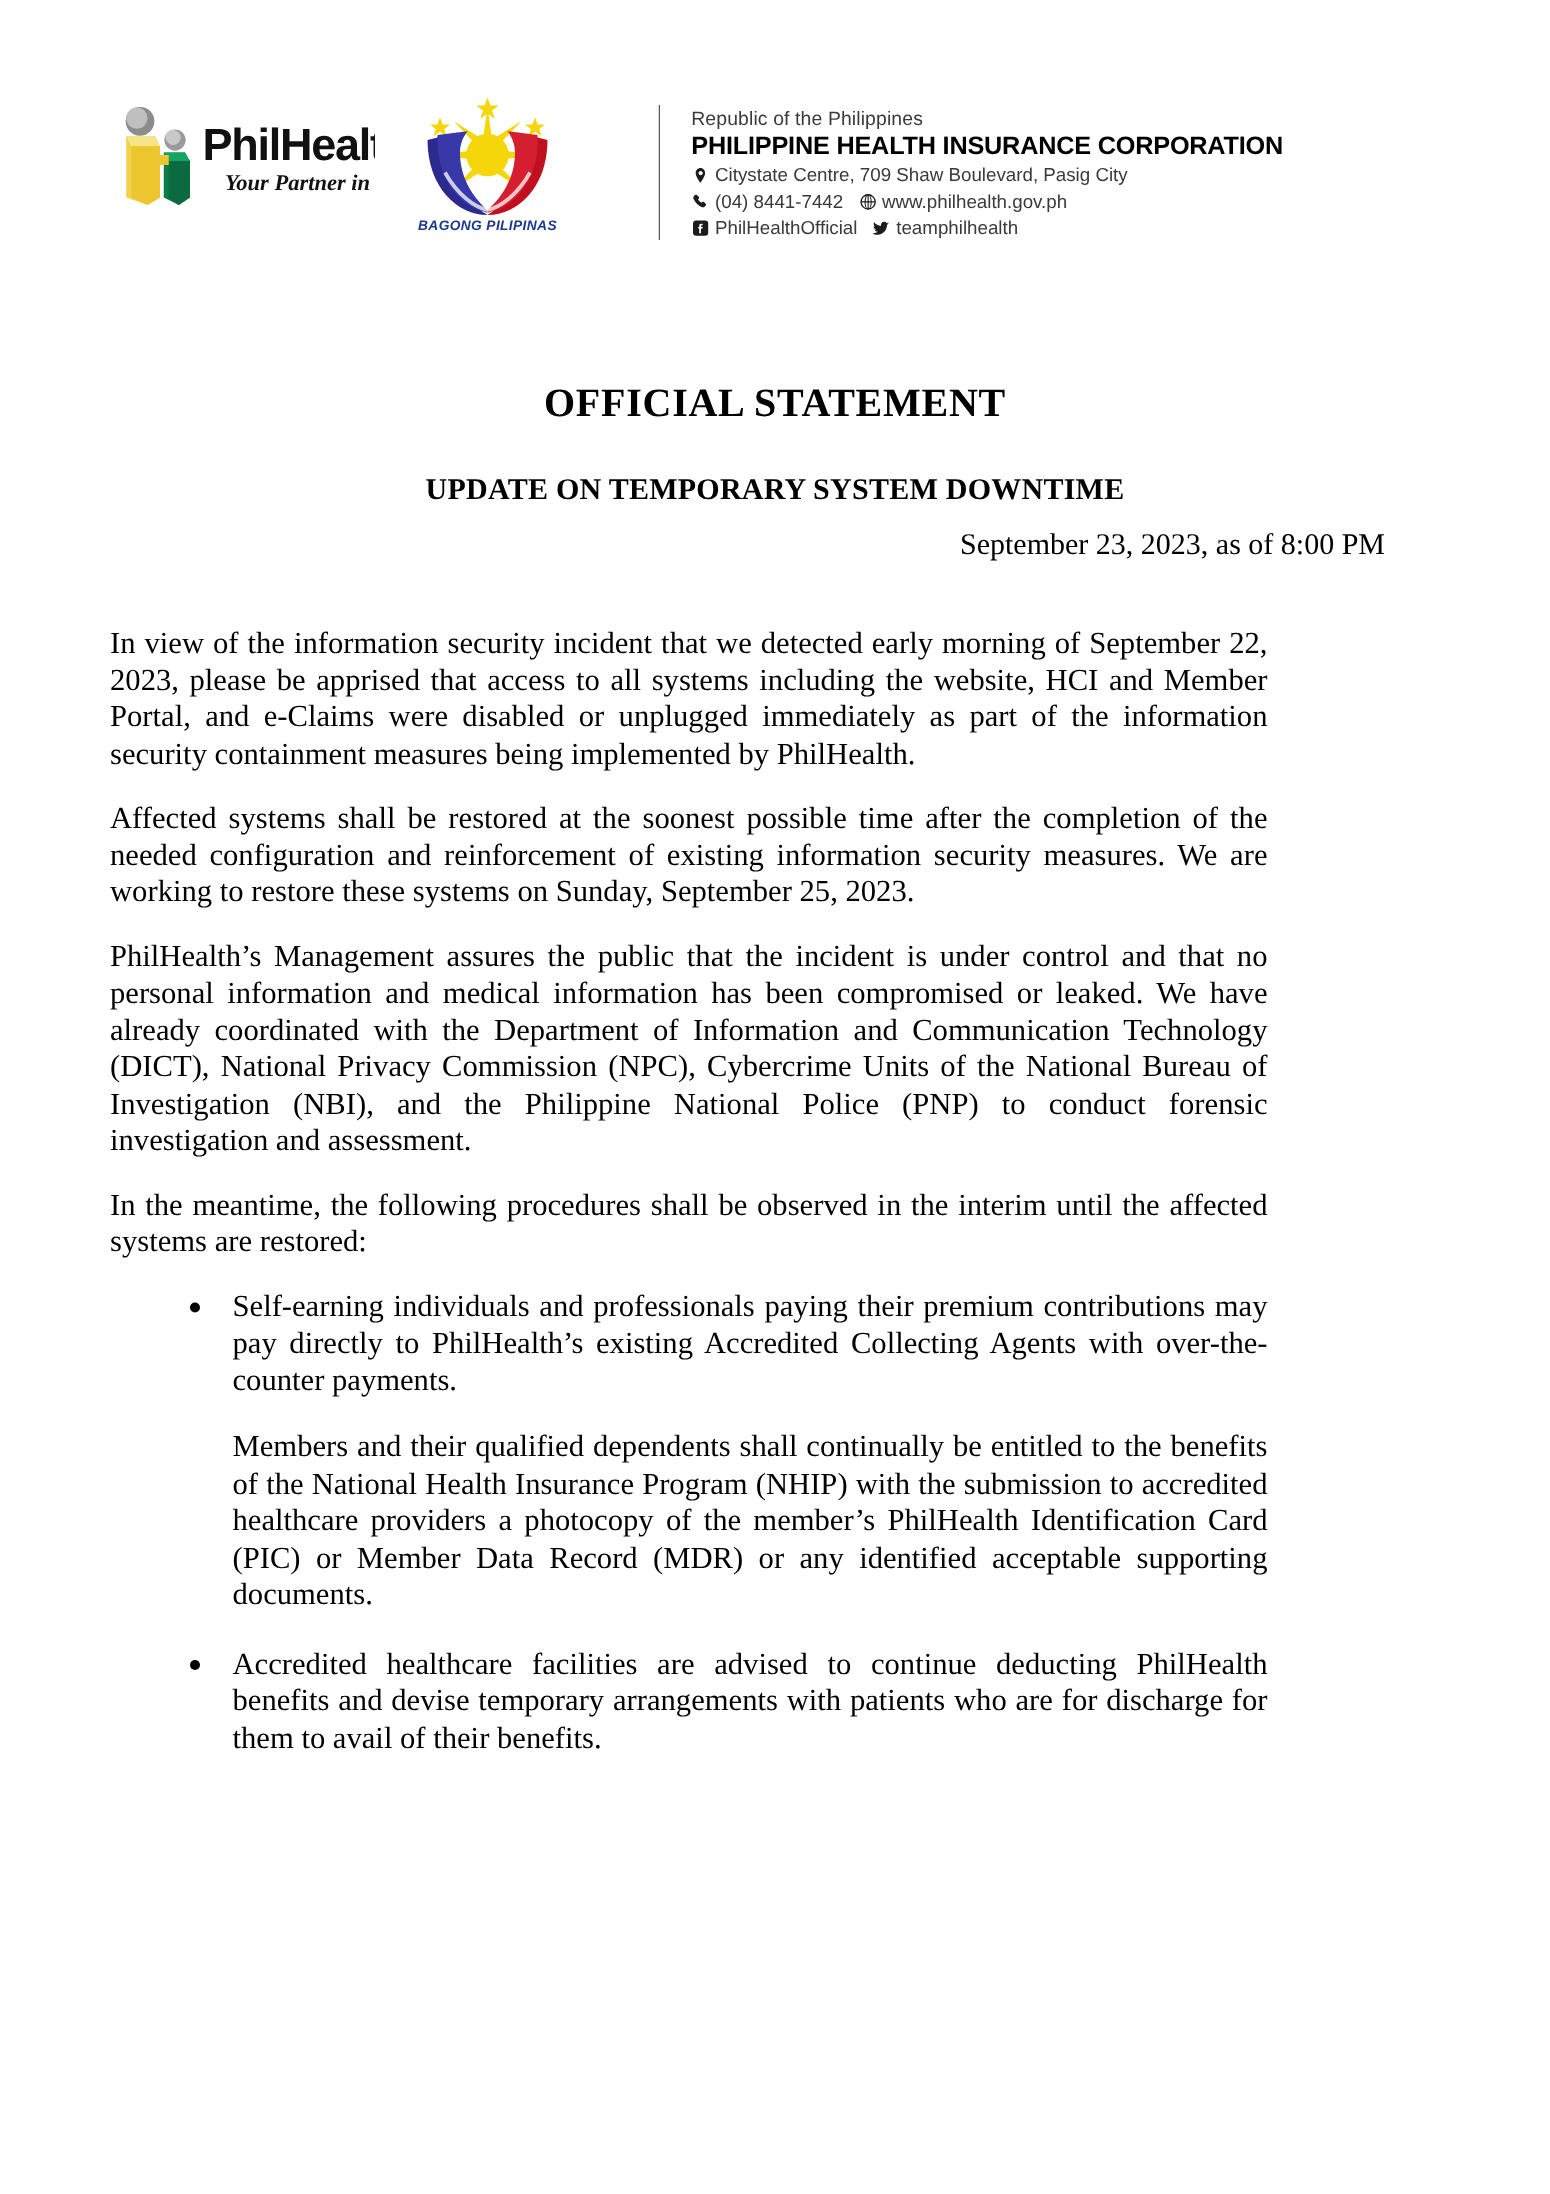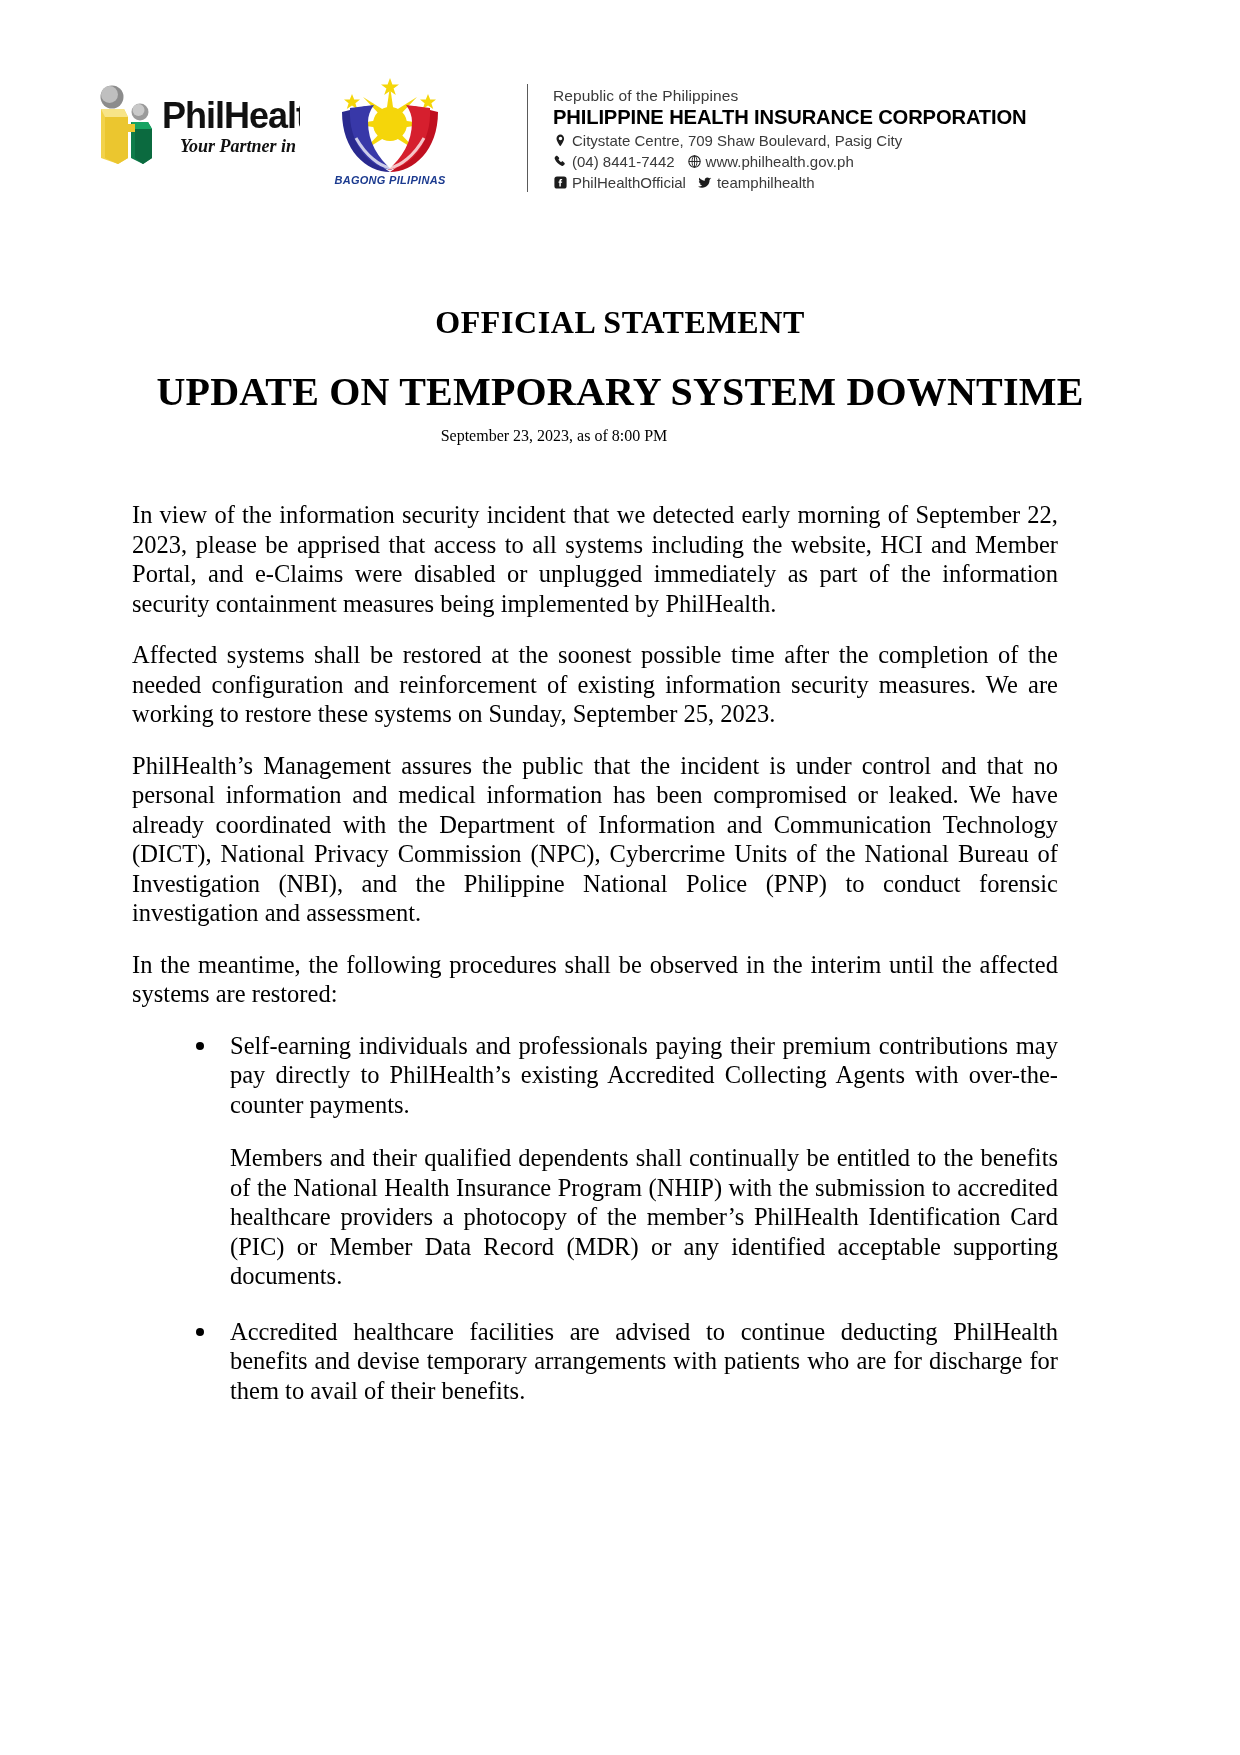--- a/index.html
+++ b/index.html
@@ -112,42 +112,41 @@
     font-weight: bold;
     letter-spacing: 0.6px;
     line-height: 38px;
   }
   .doc-subtitle {
     position: absolute;
     left: 0;
     top: 372px;
     width: 1240px;
     text-align: center;
-    font-size: 40px;
+    font-size: 24px;
     font-weight: bold;
     letter-spacing: 0.2px;
     line-height: 40px;
   }
   .doc-date {
     position: absolute;
     left: 0;
     top: 420px;
     width: 1108px;
-    text-align: center;
-    font-size: 16px;
+    text-align: right;
+    font-size: 24px;
     line-height: 32px;
   }
 
   
   .body-block {
     position: absolute;
     left: 88px;
     top: 500px;
     width: 926px;
-    margin-left: 44px;
   }
   .para {
     font-size: 24.5px;
     line-height: 29.5px;
     text-align: justify;
     text-justify: inter-word;
     margin: 0 0 22px 0;
     hyphens: none;
   }
   .para:last-child { margin-bottom: 0; }

